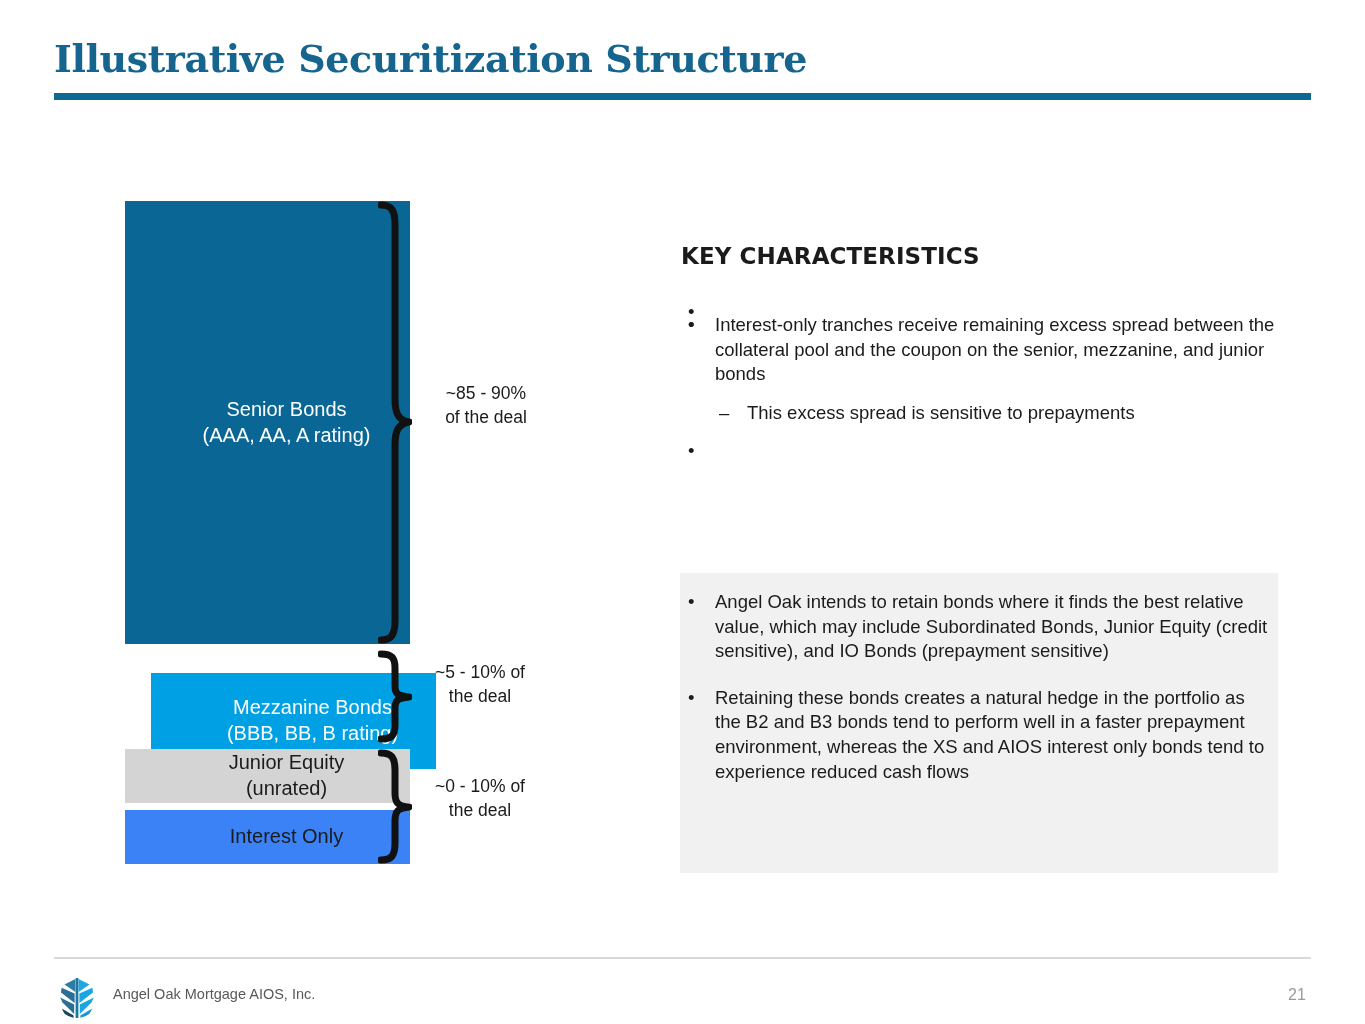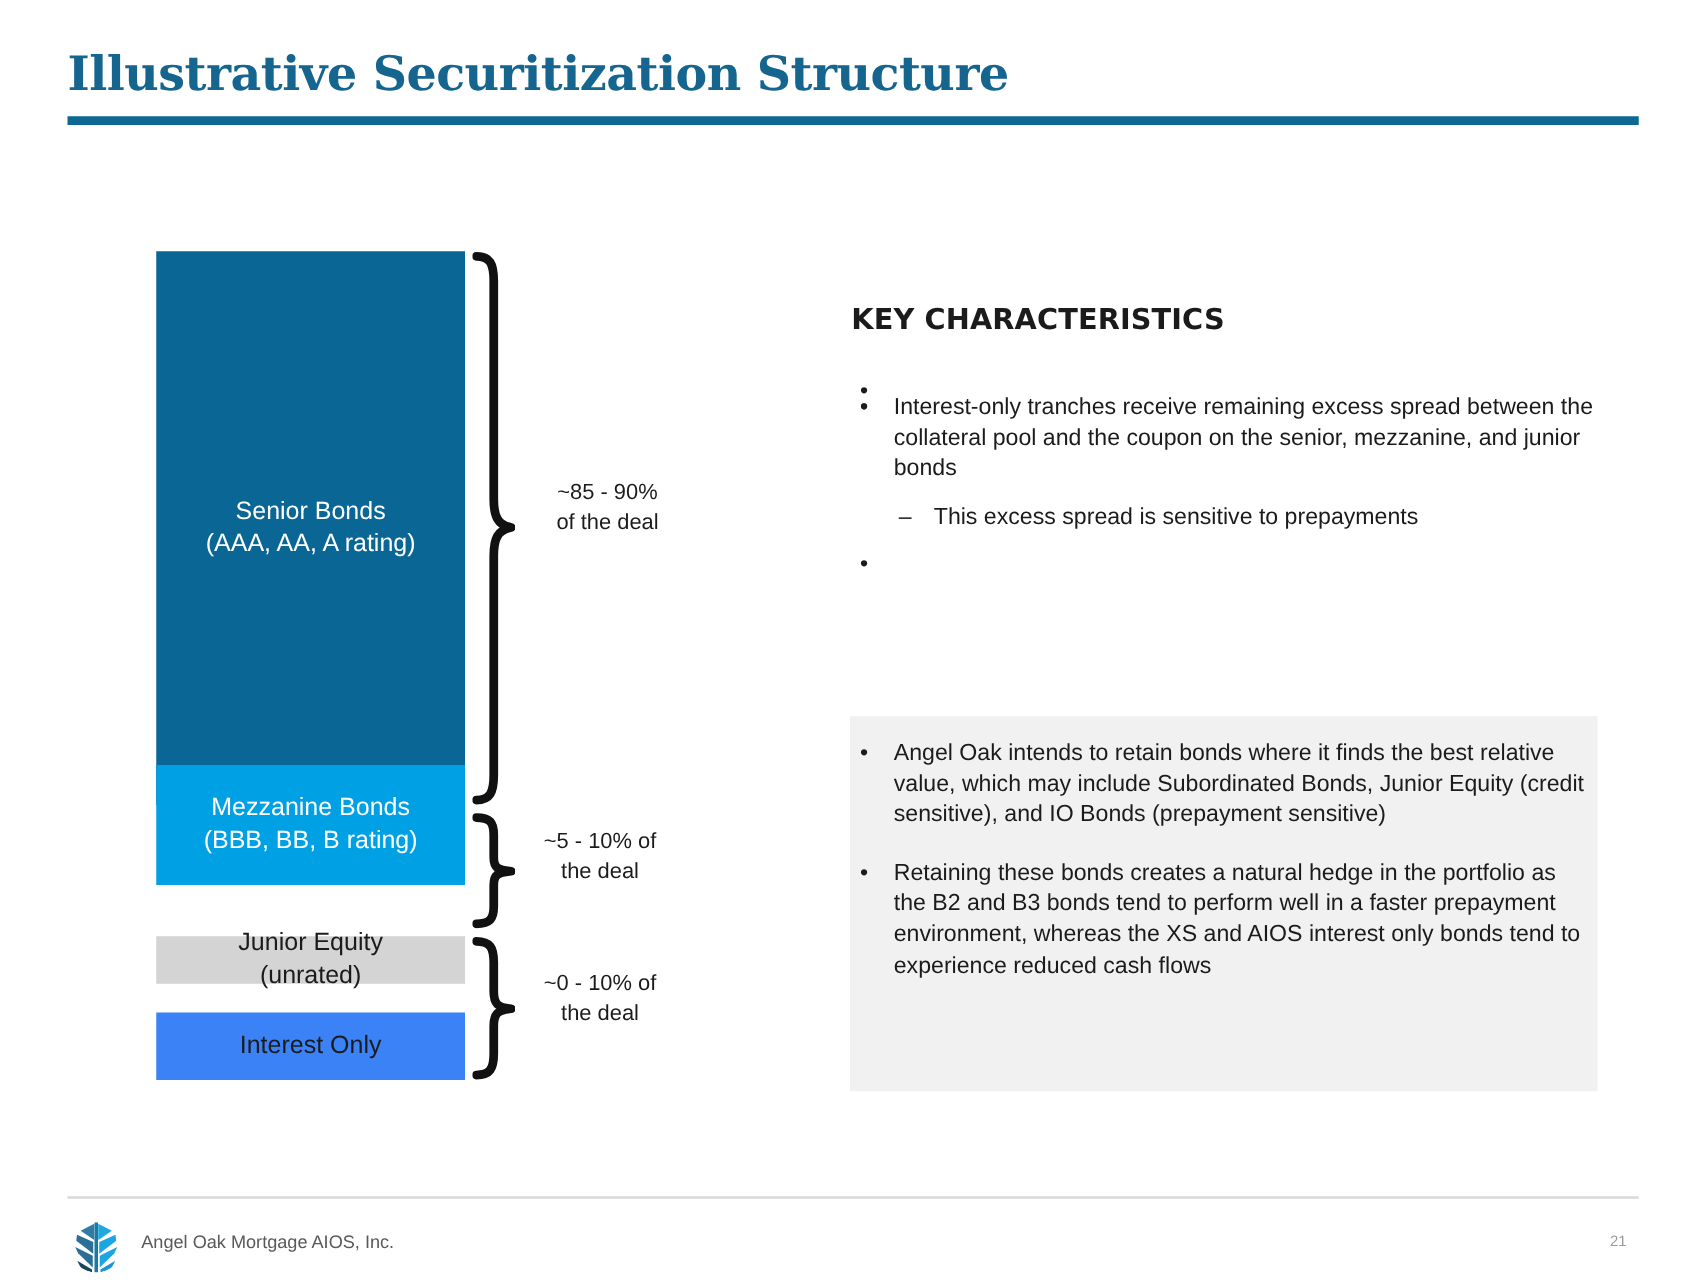--- a/index.html
+++ b/index.html
@@ -46,36 +46,38 @@
     position: absolute;
     left: 125px;
     width: 247px;
     display: flex;
     flex-direction: column;
     align-items: center;
     justify-content: center;
     text-align: center;
     line-height: 1.28;
     font-size: 20px;
+    padding-left: 38px;
   }
   .tranche-senior {
     top: 201px;
     height: 443px;
     background: #0a6694;
     color: #ffffff;
   }
   .tranche-mezz {
-    top: 612px;
+    top: 673px;
     height: 96px;
     background: #00a0e4;
     color: #ffffff;
+    margin-left: 26px;
   }
   .tranche-junior {
     top: 749px;
-    height: 38px;
+    height: 54px;
     background: #d4d4d4;
     color: #1b1b1b;
   }
   .tranche-io {
     top: 810px;
     height: 54px;
     background: #3b82f6;
     color: #1b1b1b;
   }
   .tranche-line { display: block; }
@@ -177,21 +179,21 @@
     position: absolute;
     left: 113px;
     top: 986px;
     font-size: 14.5px;
     color: #595959;
   }
   .page-number {
     position: absolute;
     left: 1288px;
     top: 986px;
-    font-size: 12px;
+    font-size: 16px;
     color: #9a9a9a;
   }
 </style>
 </head>
 <body>
 
 <div class="slide-title">Illustrative Securitization Structure</div>
 <div class="title-rule"></div>
 
 <div class="diagram">

